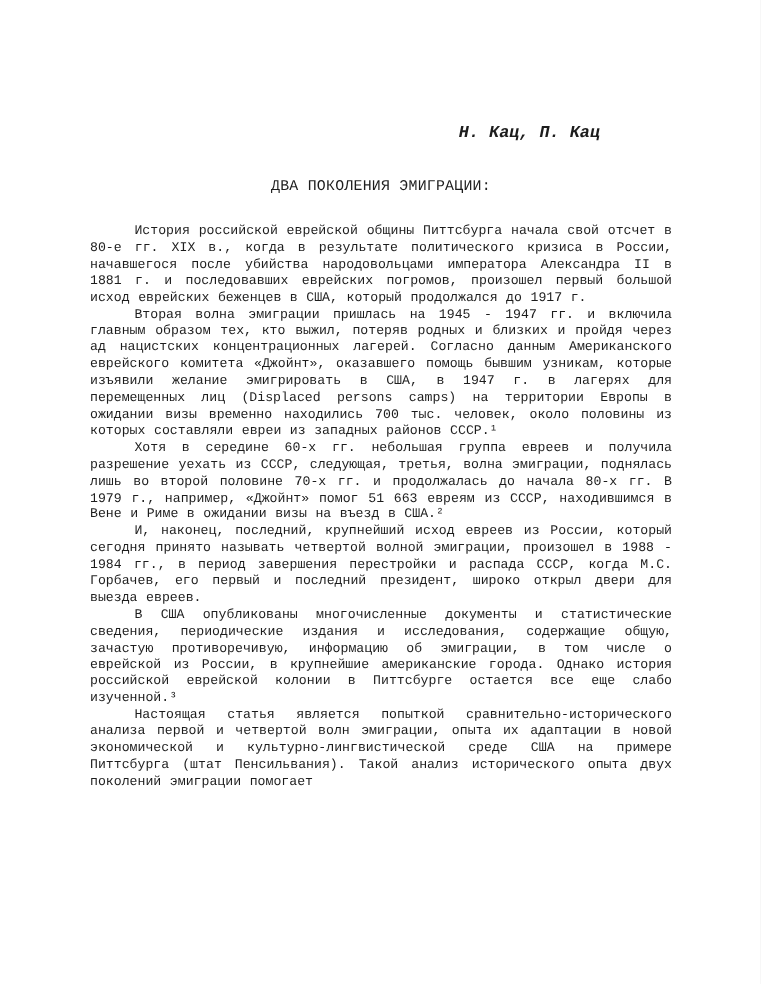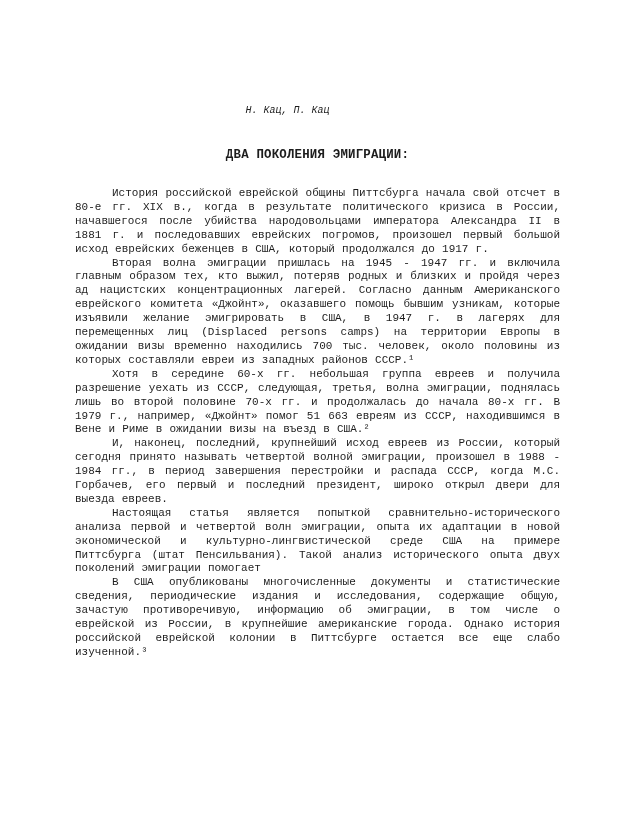--- a/index.html
+++ b/index.html
@@ -13,33 +13,34 @@
     height: 820px;
     margin: 0 auto;
     background: #ffffff;
     box-sizing: border-box;
     padding: 104px 74px 0 75px;
     overflow: hidden;
     font-family: "Liberation Mono", "DejaVu Sans Mono", monospace;
     color: #1d1d1d;
   }
   .author-line {
-    font-size: 10px;
+    font-size: 14px;
     line-height: 14px;
     font-style: italic;
-    text-align: center;
+    text-align: right;
     padding-right: 60px;
     white-space: nowrap;
+    font-weight: bold;
   }
   .article-title {
     margin: 30px 0 17px 0;
     text-align: center;
     font-size: 12.4px;
     line-height: 15px;
-    font-weight: bold;
+    font-weight: normal;
     letter-spacing: 0.2px;
   }
   .article-body {
     margin-top: 24px;
   }
   .article-body p {
     margin: 0;
     font-size: 11px;
     line-height: 13.9px;
     text-align: justify;
@@ -56,17 +57,17 @@
 
   <h1 class="article-title">
     <span>ДВА ПОКОЛЕНИЯ ЭМИГРАЦИИ:</span><br>
   </h1>
 
   <div class="article-body">
     <p>История российской еврейской общины Питтсбурга начала свой отсчет в 80-е гг. XIX в., когда в результате политического кризиса в России, начавшегося после убийства народовольцами императора Александра II в 1881 г. и последовавших еврейских погромов, произошел первый большой исход еврейских беженцев в США, который продолжался до 1917 г.</p>
     <p>Вторая волна эмиграции пришлась на 1945 - 1947 гг. и включила главным образом тех, кто выжил, потеряв родных и близких и пройдя через ад нацистских концентрационных лагерей. Согласно данным Американского еврейского комитета «Джойнт», оказавшего помощь бывшим узникам, которые изъявили желание эмигрировать в США, в 1947 г. в лагерях для перемещенных лиц (Displaced persons camps) на территории Европы в ожидании визы временно находились 700 тыс. человек, около половины из которых составляли евреи из западных районов СССР.¹</p>
     <p>Хотя в середине 60-х гг. небольшая группа евреев и получила разрешение уехать из СССР, следующая, третья, волна эмиграции, поднялась лишь во второй половине 70-х гг. и продолжалась до начала 80-х гг. В 1979 г., например, «Джойнт» помог 51 663 евреям из СССР, находившимся в Вене и Риме в ожидании визы на въезд в США.²</p>
     <p>И, наконец, последний, крупнейший исход евреев из России, который сегодня принято называть четвертой волной эмиграции, произошел в 1988 - 1984 гг., в период завершения перестройки и распада СССР, когда М.С. Горбачев, его первый и последний президент, широко открыл двери для выезда евреев.</p>
+    <p>В США опубликованы многочисленные документы и статистические сведения, периодические издания и исследования, содержащие общую, зачастую противоречивую, информацию об эмиграции, в том числе о еврейской из России, в крупнейшие американские города. Однако история российской еврейской колонии в Питтсбурге остается все еще слабо изученной.³</p>
     <p>Настоящая статья является попыткой сравнительно-исторического анализа первой и четвертой волн эмиграции, опыта их адаптации в новой экономической и культурно-лингвистической среде США на примере Питтсбурга (штат Пенсильвания). Такой анализ исторического опыта двух поколений эмиграции помогает</p>
-    <p>В США опубликованы многочисленные документы и статистические сведения, периодические издания и исследования, содержащие общую, зачастую противоречивую, информацию об эмиграции, в том числе о еврейской из России, в крупнейшие американские города. Однако история российской еврейской колонии в Питтсбурге остается все еще слабо изученной.³</p>
   </div>
 
 </div>
 
 </body></html>

